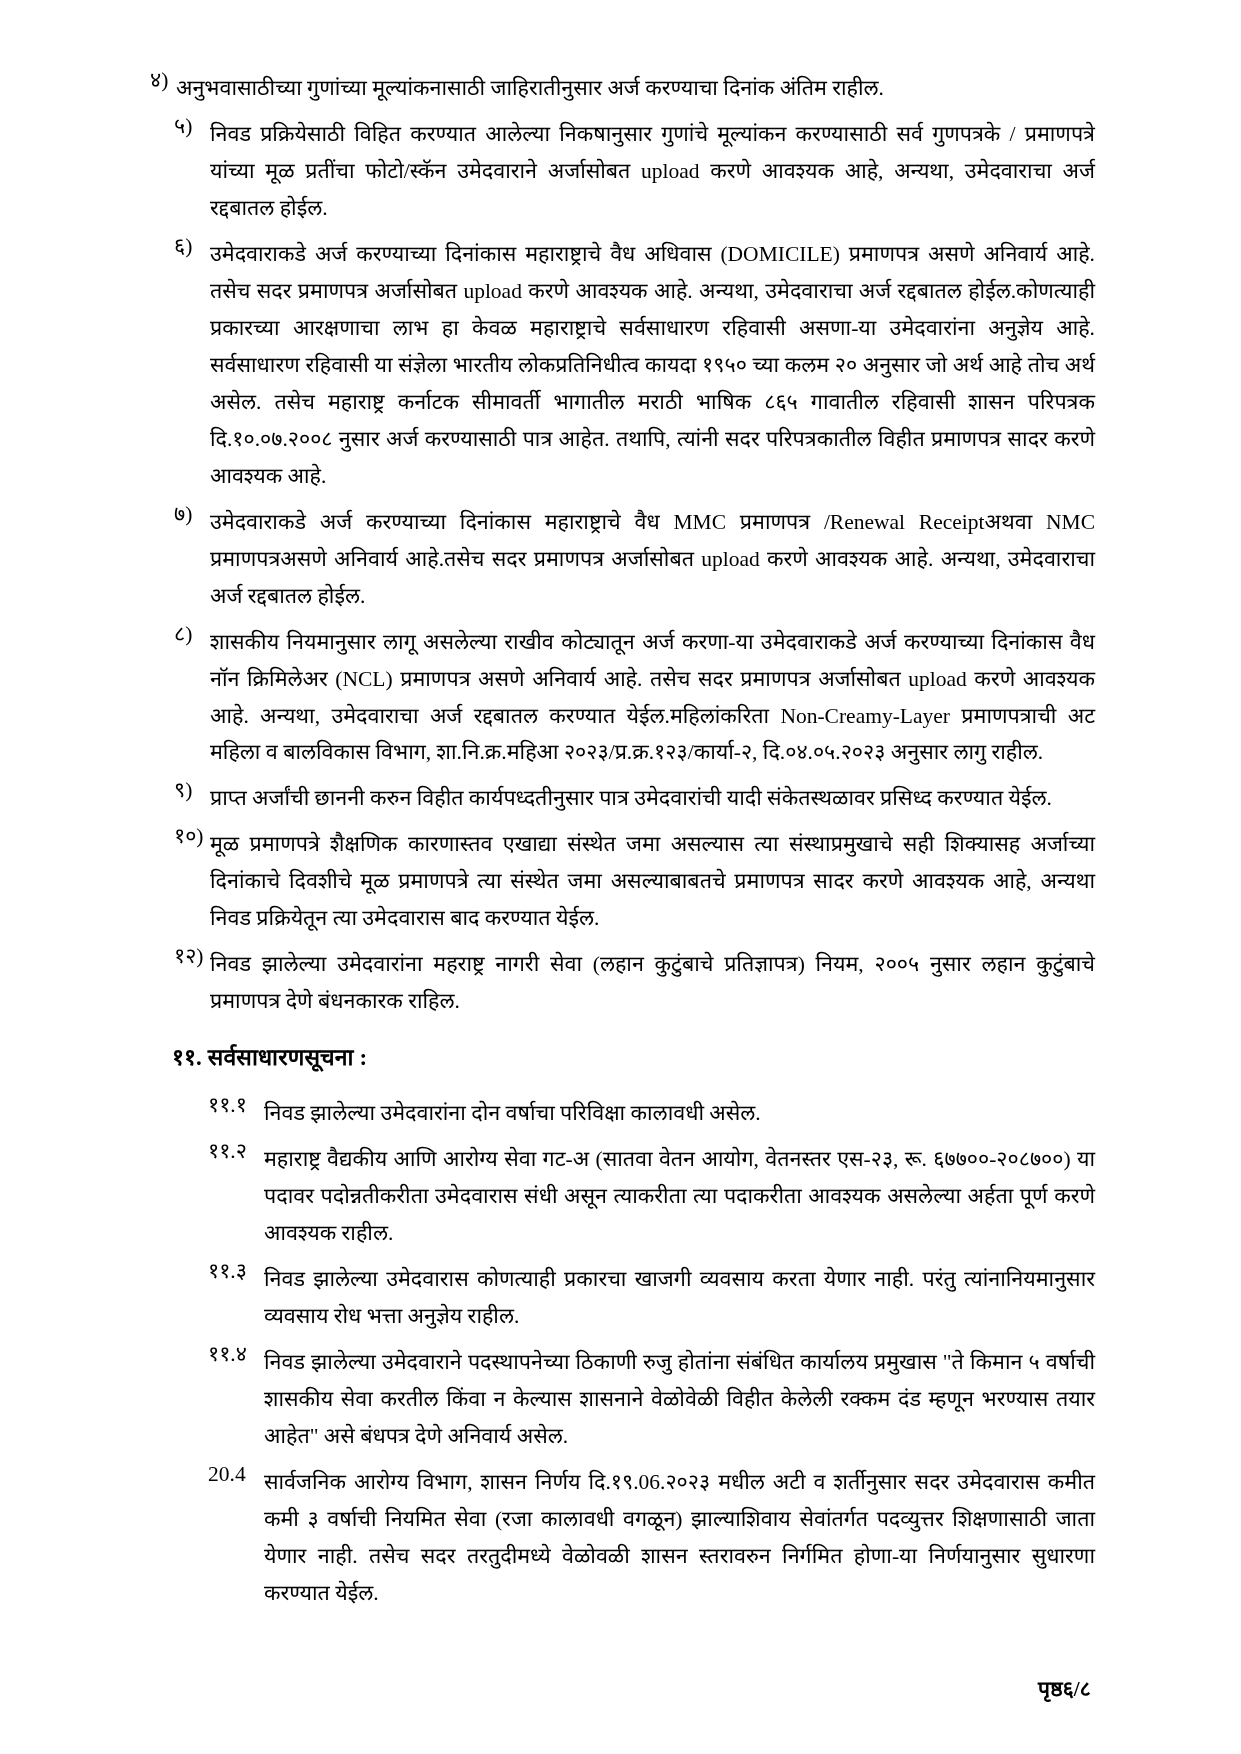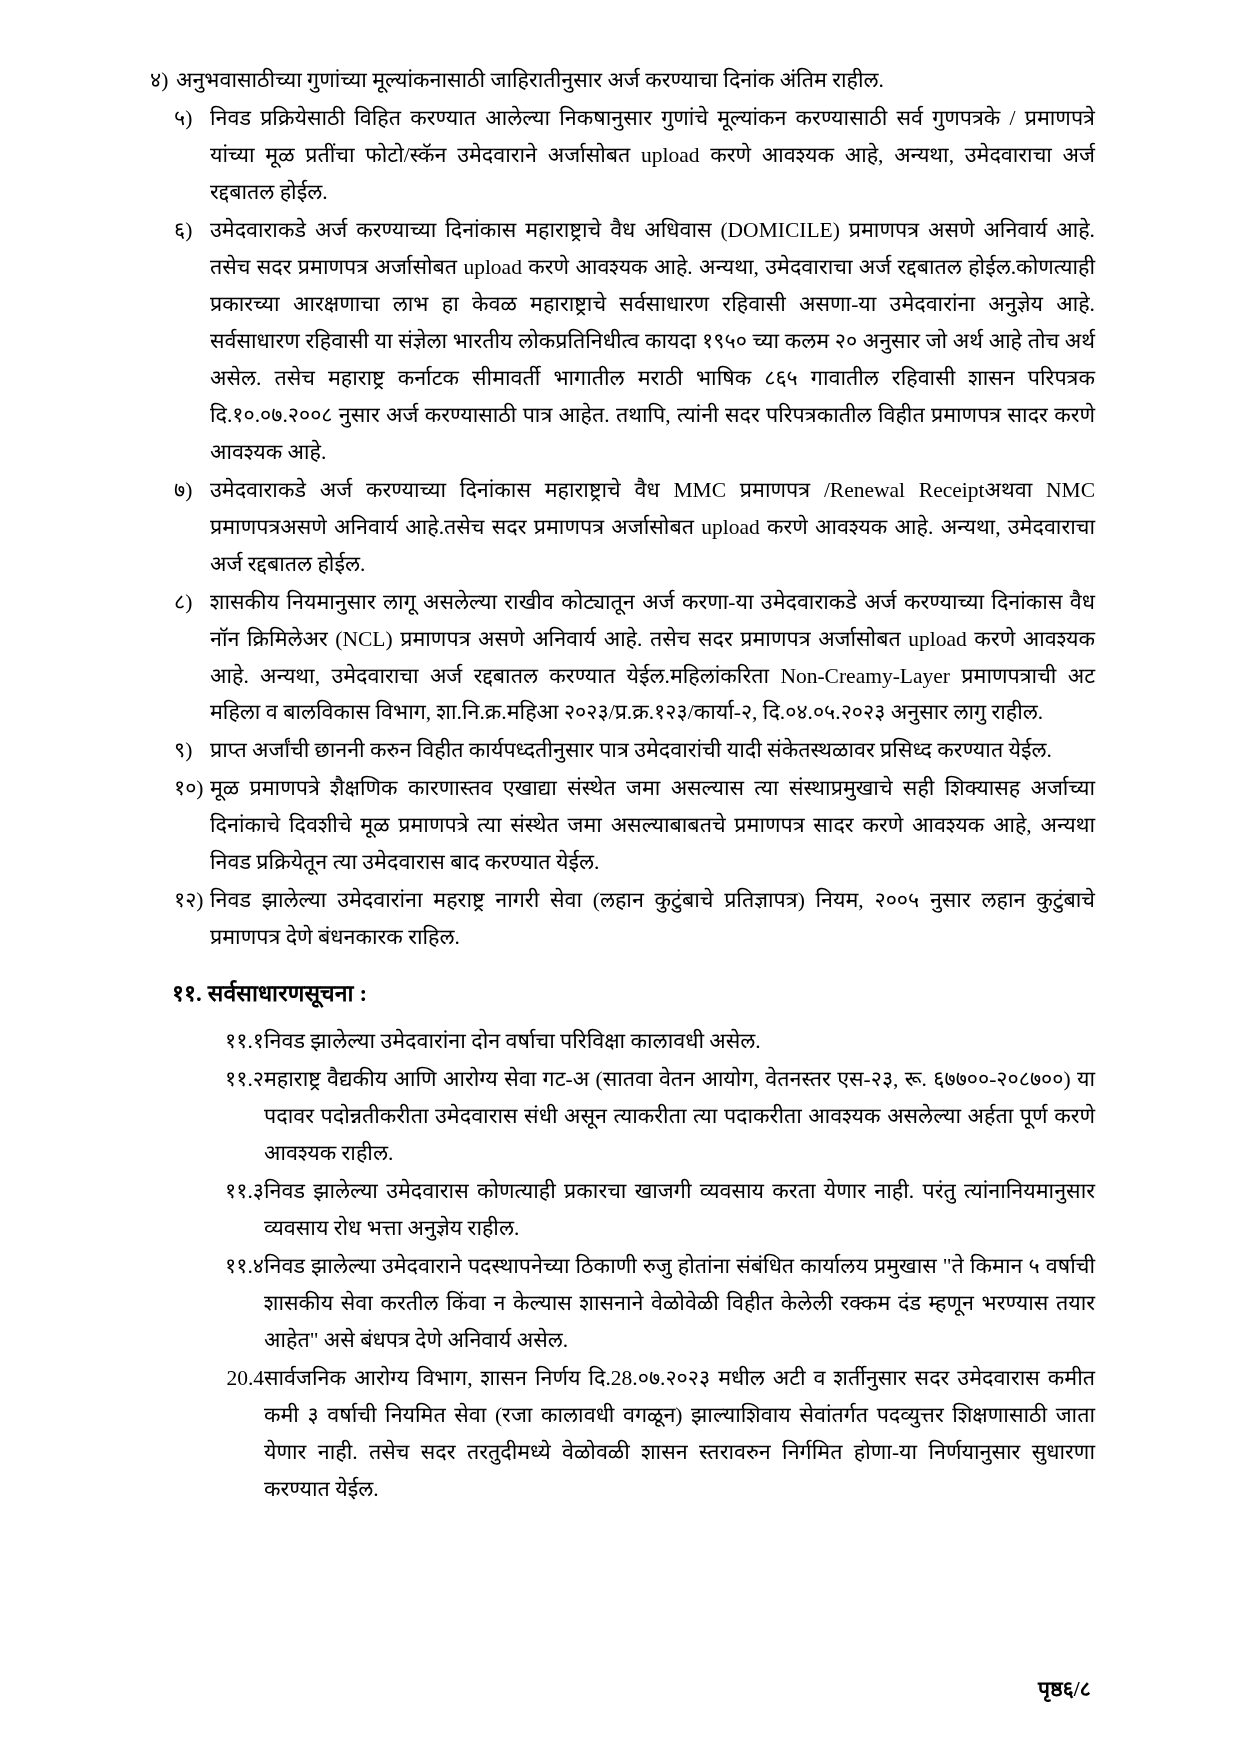--- a/index.html
+++ b/index.html
@@ -37,20 +37,21 @@
   .item .marker {
     flex: 0 0 auto;
     white-space: nowrap;
     text-align: left;
   }
   .item .body {
     flex: 1 1 auto;
     text-align: justify;
     text-justify: inter-word;
     hyphens: none;
+    margin-top: 8px;
   }
 
   
   .item-lvl0 {
     margin-left: 0px;
   }
   .item-lvl0 .marker {
     width: 26px;
   }
 
@@ -61,21 +62,20 @@
   .item-lvl1 .marker {
     width: 36px;
   }
 
   
   .item-sub {
     margin-left: 58px;
   }
   .item-sub .marker {
     width: 56px;
-    text-align: right;
   }
 
   
   .item .body { text-align-last: left; }
 
   .section-heading {
     font-size: 23px;
     font-weight: bold;
     margin: 20px 0 10px 22px;
     line-height: 1.6;
@@ -156,19 +156,19 @@
       <span class="body">निवड झालेल्या उमेदवारास कोणत्याही प्रकारचा खाजगी व्यवसाय करता येणार नाही. परंतु त्यांनानियमानुसार व्यवसाय रोध भत्ता अनुज्ञेय राहील.</span>
     </div>
 
     <div class="item item-sub">
       <span class="marker">११.४</span>
       <span class="body">निवड झालेल्या उमेदवाराने पदस्थापनेच्या ठिकाणी रुजु होतांना संबंधित कार्यालय प्रमुखास "ते किमान ५ वर्षाची शासकीय सेवा करतील किंवा न केल्यास शासनाने वेळोवेळी विहीत केलेली रक्कम दंड म्हणून भरण्यास तयार आहेत" असे बंधपत्र देणे अनिवार्य असेल.</span>
     </div>
 
     <div class="item item-sub">
       <span class="marker">20.4</span>
-      <span class="body">सार्वजनिक आरोग्य विभाग, शासन निर्णय दि.28.०७.२०२३ मधील अटी व शर्तीनुसार सदर उमेदवारास कमीत कमी ३ वर्षाची नियमित सेवा (रजा कालावधी वगळून) झाल्याशिवाय सेवांतर्गत पदव्युत्तर शिक्षणासाठी जाता येणार नाही. तसेच सदर तरतुदीमध्ये वेळोवळी शासन स्तरावरुन निर्गमित होणा-या निर्णयानुसार सुधारणा करण्यात येईल.</span>
+      <span class="body">सार्वजनिक आरोग्य विभाग, शासन निर्णय दि.१९.06.२०२३ मधील अटी व शर्तीनुसार सदर उमेदवारास कमीत कमी ३ वर्षाची नियमित सेवा (रजा कालावधी वगळून) झाल्याशिवाय सेवांतर्गत पदव्युत्तर शिक्षणासाठी जाता येणार नाही. तसेच सदर तरतुदीमध्ये वेळोवळी शासन स्तरावरुन निर्गमित होणा-या निर्णयानुसार सुधारणा करण्यात येईल.</span>
     </div>
 
   </div>
 
   <div class="footer">पृष्ठ६/८</div>
 </div>
 
 </body></html>

